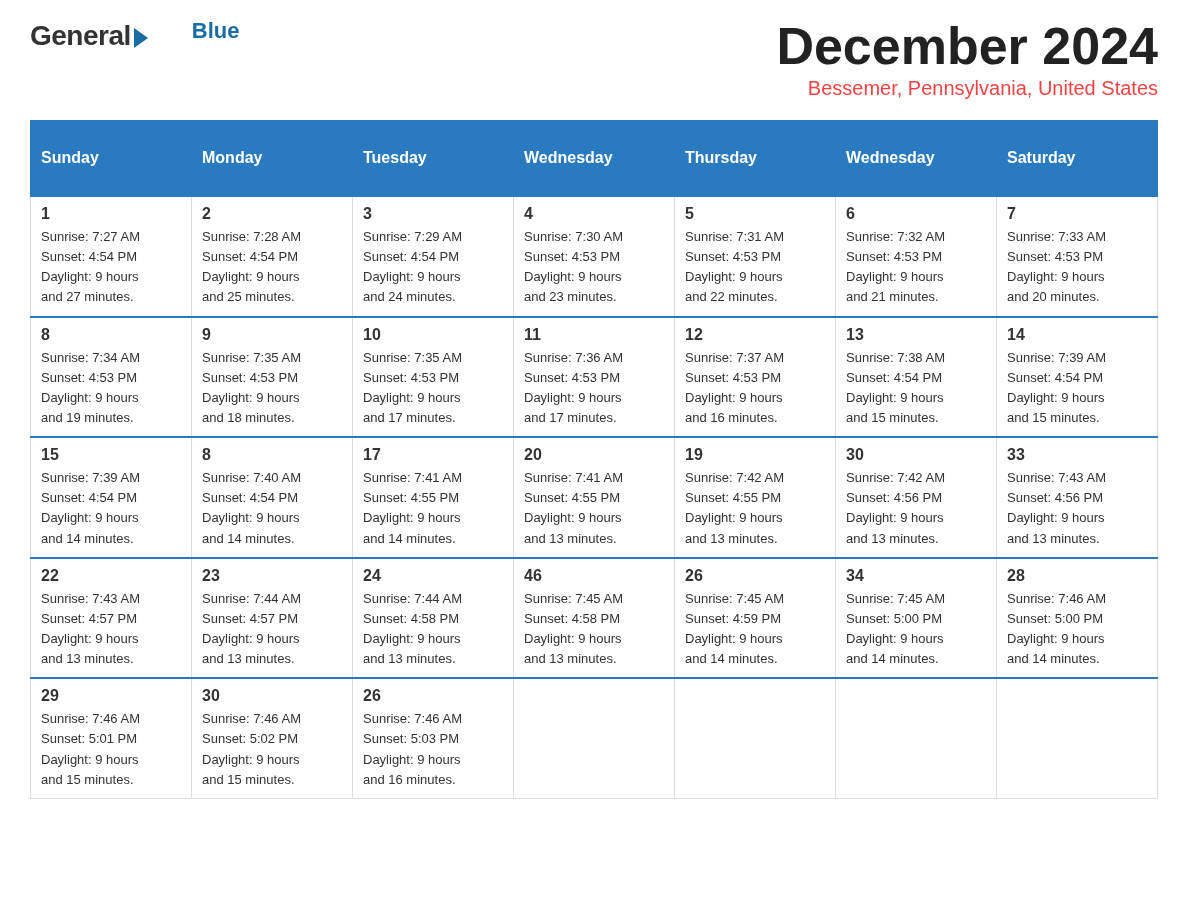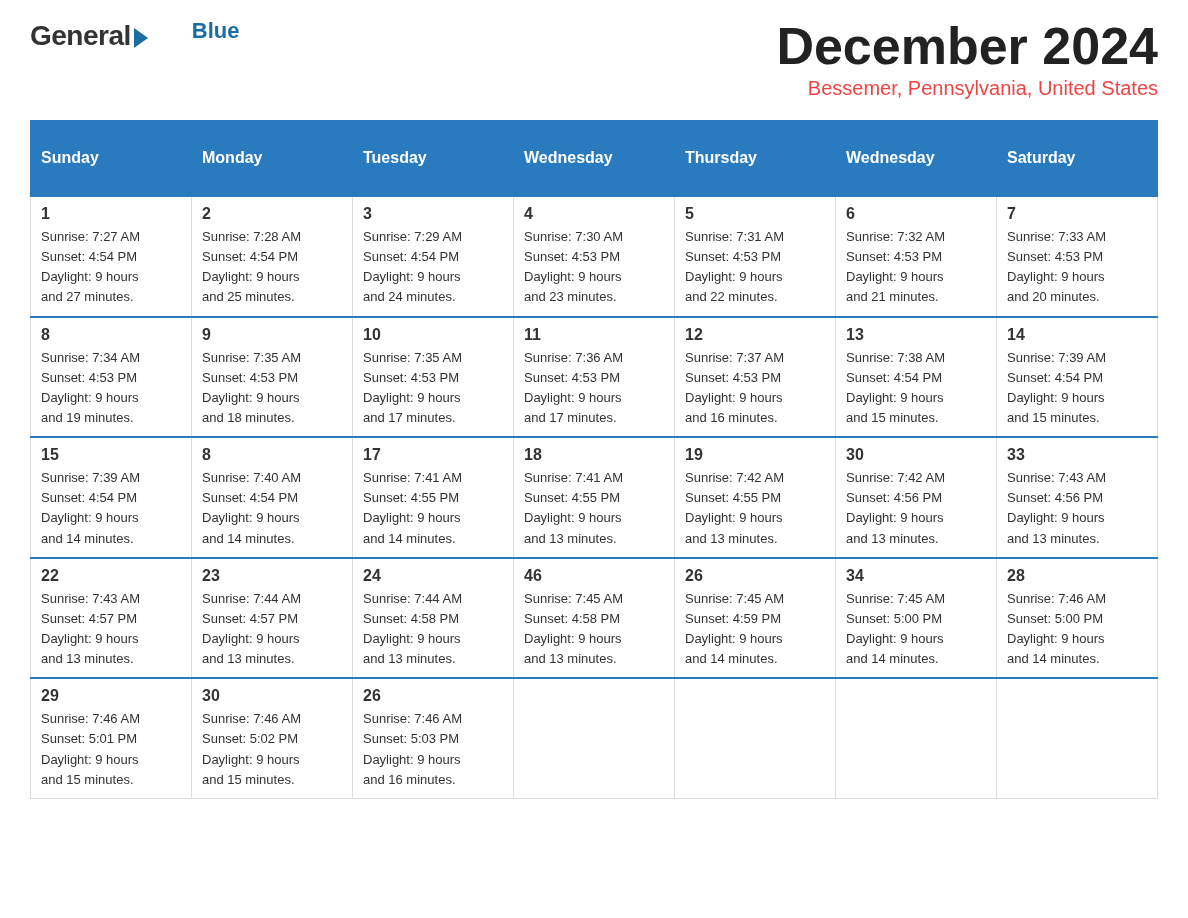--- a/index.html
+++ b/index.html
@@ -289,21 +289,21 @@
         <td>
         <span class="day-num">17</span>
         <div class="day-info">
           Sunrise: 7:41 AM<br>
           Sunset: 4:55 PM<br>
           Daylight: 9 hours<br>
           and 14 minutes.
         </div>
       </td>
         <td>
-        <span class="day-num">18</span>
+        <span class="day-num">20</span>
         <div class="day-info">
           Sunrise: 7:41 AM<br>
           Sunset: 4:55 PM<br>
           Daylight: 9 hours<br>
           and 13 minutes.
         </div>
       </td>
         <td>
         <span class="day-num">19</span>
         <div class="day-info">

